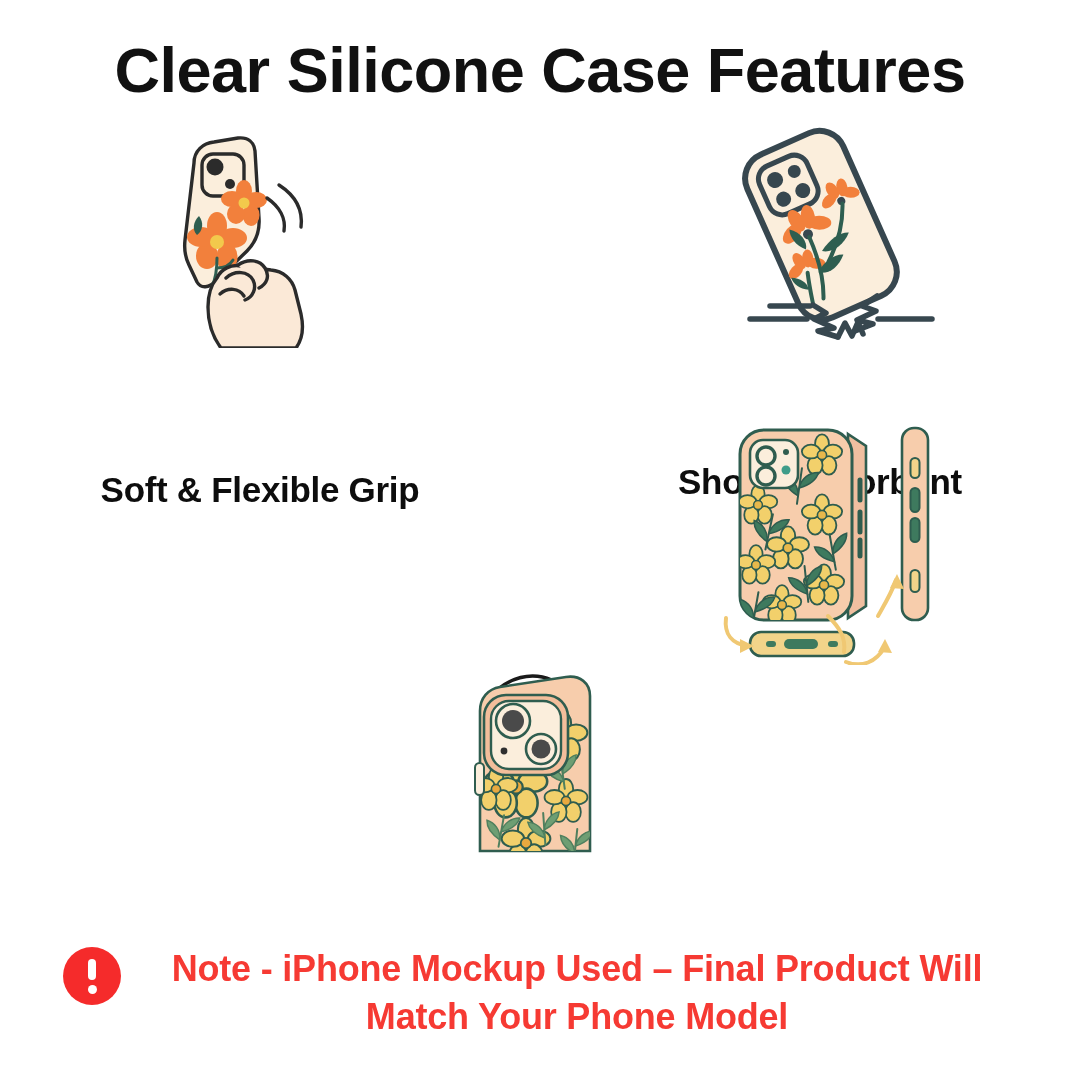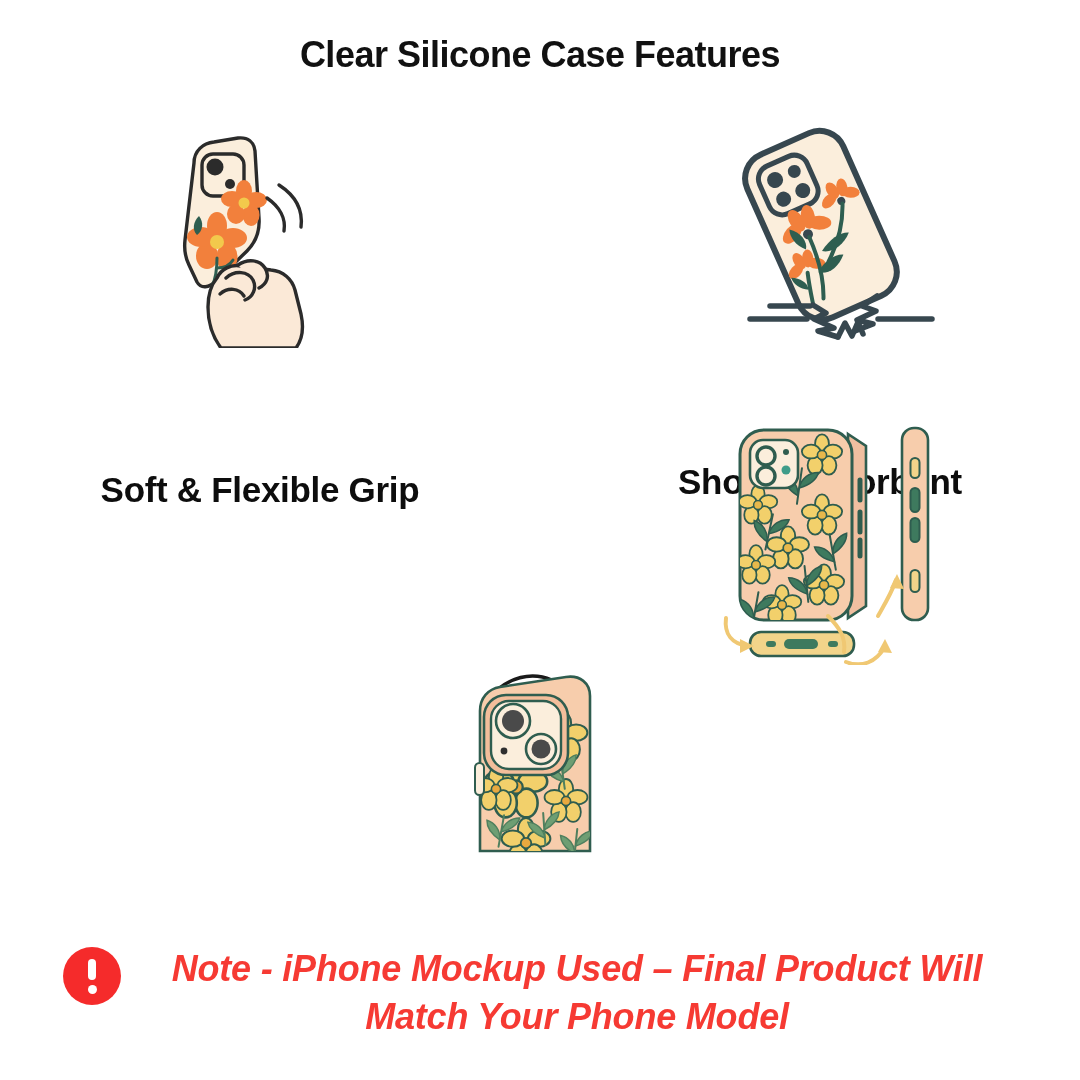--- a/index.html
+++ b/index.html
@@ -6,21 +6,21 @@
   body{
     width:1080px;height:1080px;background:#ffffff;overflow:hidden;
     font-family:"Liberation Sans",sans-serif;
     -webkit-font-smoothing:antialiased;
   }
   .page{position:relative;width:1080px;height:1080px;}
 
   
   .title{
     position:absolute;left:0;top:34px;width:1080px;text-align:center;
-    font-size:36px;font-weight:700;color:#111111;letter-spacing:-0.5px;
+    font-size:63px;font-weight:700;color:#111111;letter-spacing:-0.5px;
     font-family:"Liberation Sans",sans-serif;
   }
 
   
   .feature{position:absolute;}
   .art{position:absolute;left:0;top:0;}
   .caption{
     position:absolute;text-align:center;
     font-size:35px;font-weight:700;color:#0d0d0d;
     letter-spacing:-0.3px;white-space:nowrap;
@@ -41,21 +41,21 @@
   .f4{left:560px;top:420px;width:520px;height:245px;}
   .f4 .art{left:150px;top:0;}
   .f4 .caption{left:0;top:655px;width:520px;}
 
   .f5{left:280px;top:665px;width:520px;height:200px;}
   .f5 .art{left:160px;top:0;}
 
   
   .note{
     position:absolute;left:0;top:945px;width:1080px;
-    display:flex;align-items:flex-start;justify-content:center;font-style:italic;
+    display:flex;align-items:flex-start;justify-content:center;
   }
   .note-icon{
     flex:0 0 auto;width:58px;height:58px;border-radius:50%;
     background:#F52B2B;position:relative;margin-right:16px;margin-top:2px;
   }
   .note-icon:before{
     content:"";position:absolute;left:50%;top:12px;margin-left:-4px;
     width:8px;height:21px;background:#ffffff;border-radius:4px;
   }
   .note-icon:after{

